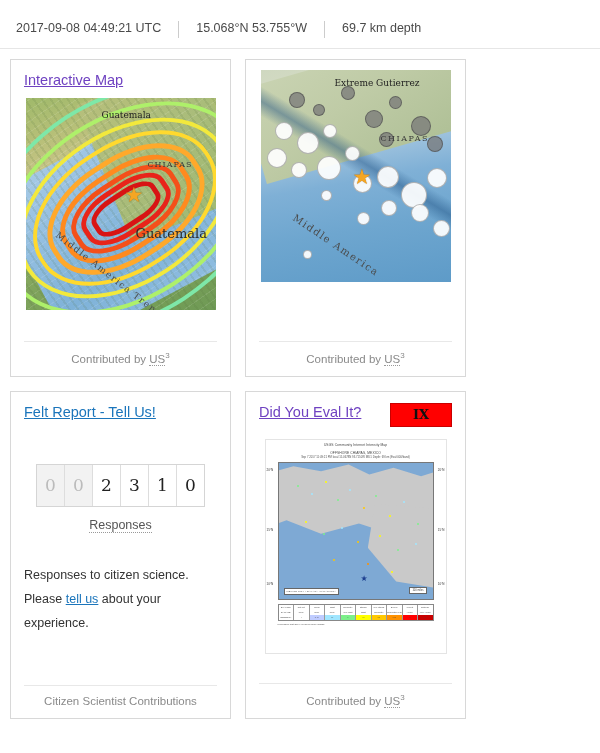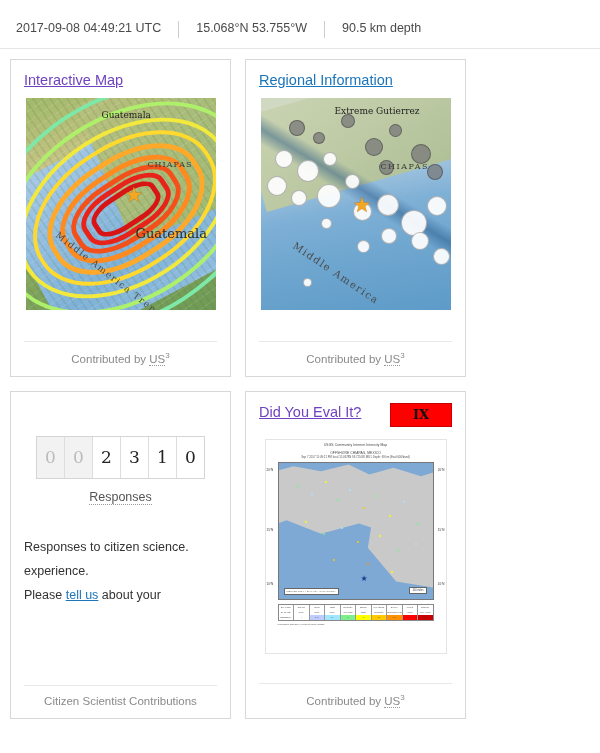--- a/index.html
+++ b/index.html
@@ -357,21 +357,21 @@
 </style>
 </head>
 <body>
 
 <div class="page-header">
   <div class="event-meta">
     <span class="meta-item">2017-09-08 04:49:21 UTC</span>
     <span class="meta-sep"></span>
     <span class="meta-item">15.068°N  53.755°W</span>
     <span class="meta-sep"></span>
-    <span class="meta-item">90.5 km depth</span>
+    <span class="meta-item">69.7 km depth</span>
   </div>
 </div>
 <div class="header-rule"></div>
 
 <div class="card-grid">
 
   <div class="card card-row1">
     <div class="card-head">
       <span class="card-title link-visited">Interactive Map</span>
     </div>
@@ -399,23 +399,20 @@
         <div class="map-label" style="left:122px; top:62px; font-size:8px; letter-spacing:1px; color:#3b3b3b;">CHIAPAS</div>
         <div class="map-label trench-label" style="left:34px; top:132px; font-size:9px; transform:rotate(38deg); transform-origin:left top;">Middle America Trench</div>
       </div>
     </div>
     <div class="card-footer">
       <span>Contributed by </span><span class="abbr-us">US</span><span class="sup3">3</span>
     </div>
   </div>
 
   <div class="card card-row1">
-    <div class="card-head">
-      <span class="card-title link-unvisited">Regional Information</span>
-    </div>
     <div class="card-body">
       <div class="thumb">
         <div class="regional-bg"></div>
         <div class="regional-land"></div>
         <div class="regional-trench"></div>
 
         <div class="quake-dot grey" style="left:28px;top:22px;width:14px;height:14px;"></div>
         <div class="quake-dot grey" style="left:52px;top:34px;width:10px;height:10px;"></div>
         <div class="quake-dot grey" style="left:80px;top:16px;width:12px;height:12px;"></div>
         <div class="quake-dot grey" style="left:104px;top:40px;width:16px;height:16px;"></div>
@@ -447,34 +444,37 @@
         <div class="map-label" style="left:120px; top:64px; font-size:8px; letter-spacing:1.5px; color:#3b3b3b;">CHIAPAS</div>
         <div class="map-label trench-label" style="left:36px; top:142px; font-size:10px; transform:rotate(34deg); transform-origin:left top;">Middle America</div>
       </div>
     </div>
     <div class="card-footer">
       <span>Contributed by </span><span class="abbr-us">US</span><span class="sup3">3</span>
     </div>
   </div>
 
   <div class="card card-row2">
+    <div class="card-head">
+      <span class="card-title link-unvisited">Felt Report - Tell Us!</span>
+    </div>
     <div class="card-body">
       <div class="odometer">
         <div class="odo-digit leading">0</div>
         <div class="odo-digit leading">0</div>
         <div class="odo-digit">2</div>
         <div class="odo-digit">3</div>
         <div class="odo-digit">1</div>
         <div class="odo-digit">0</div>
       </div>
       <div class="responses-label">Responses</div>
       <div class="felt-copy">
         <div>Responses to citizen science.</div>
+        <div><span>Please </span><a href="#">tell us</a><span> about your</span></div>
         <div>experience.</div>
-        <div><span>Please </span><a href="#">tell us</a><span> about your</span></div>
       </div>
     </div>
     <div class="card-footer">Citizen Scientist Contributions</div>
   </div>
 
   <div class="card card-row2">
     <div class="card-head">
       <span class="card-title link-visited">Did You Eval It?</span>
       <span class="intensity-badge">IX</span>
     </div>

